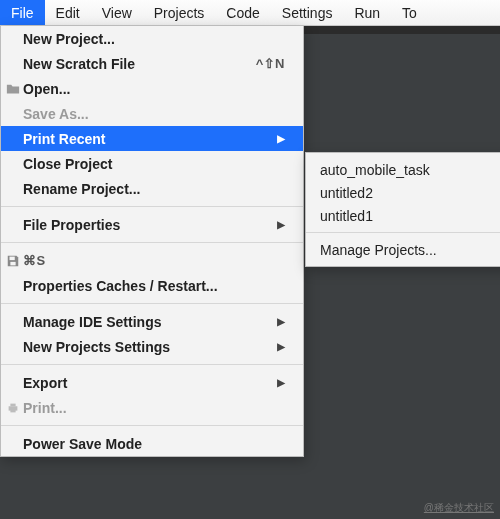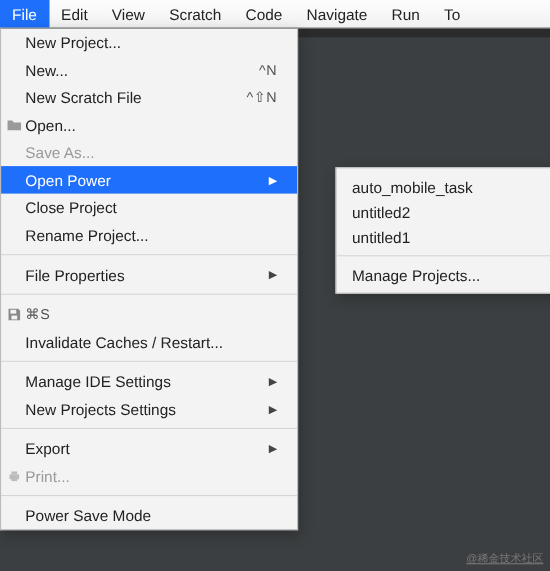--- a/index.html
+++ b/index.html
@@ -4,21 +4,21 @@
 <style>
 * { margin: 0; padding: 0; box-sizing: border-box; font-family: -apple-system, "Helvetica Neue", Arial, sans-serif; font-size: 14px; }
 body { width: 500px; height: 519px; background: #3c3f41; overflow: hidden; position: relative; }
 
 .menubar { height: 26px; background: linear-gradient(#fdfdfd,#f1f1f1); display: flex; align-items: stretch; color: #222; border-bottom: 1px solid #c7c7c7; text-align: center; }
 .menubar .mitem { display: flex; align-items: center; padding: 0 11px; cursor: default; }
 .menubar .mitem.active { background: #1e6ffb; color: #fff; }
 
 .dark-strip { position: absolute; top: 26px; left: 0; right: 0; height: 8px; background: #2b2b2b; }
 
-.dropdown { position: absolute; top: 26px; left: 0; width: 271px; background: #f3f3f3; border: 1px solid #bcbcbc; border-top: none; box-shadow: 2px 4px 12px rgba(0,0,0,.25); }
+.dropdown { position: absolute; top: 26px; left: 0; width: 304px; background: #f3f3f3; border: 1px solid #bcbcbc; border-top: none; box-shadow: 2px 4px 12px rgba(0,0,0,.25); font-weight: bold; }
 .row { display: flex; align-items: center; height: 25px; padding: 0 18px 0 22px; color: #222; cursor: default; position: relative; }
 .row.disabled { color: #9a9a9a; justify-content: center; }
 .row.highlight { background: #1e6ffb; color: #fff; }
 .row .label { flex: 1; white-space: nowrap; }
 .row .shortcut { color: #555; font-size: 13px; letter-spacing: 0.5px; }
 .row .arrow { font-size: 10px; color: #444; margin-left: 6px; }
 .row.highlight .arrow { color: #fff; }
 .sep { height: 1px; background: #d6d6d6; margin: 5px 0; }
 .ico { width: 15px; height: 15px; margin-left: -18px; margin-right: 3px; display: inline-flex; align-items: center; justify-content: center; }
 .ico svg { width: 14px; height: 14px; }
@@ -28,54 +28,50 @@
 
 .watermark { position: absolute; right: 6px; bottom: 4px; font-size: 10px; color: #777; text-decoration: underline; }
 </style>
 </head>
 <body>
 
 <div class="menubar">
   <div class="mitem active">File</div>
   <div class="mitem">Edit</div>
   <div class="mitem">View</div>
-  <div class="mitem">Scratch</div>
+  <div class="mitem">Projects</div>
   <div class="mitem">Code</div>
-  <div class="mitem">Navigate</div>
+  <div class="mitem">Settings</div>
   <div class="mitem">Run</div>
   <div class="mitem">To</div>
 </div>
 
 <div class="dark-strip"></div>
 
 <div class="dropdown">
   <div class="row">
       <span class="label">New Project...</span>
-    </div>
-  <div class="row">
-      <span class="label">New...</span>
-      <span class="shortcut">^N</span>
     </div>
   <div class="row">
       <span class="label">New Scratch File</span>
       <span class="shortcut">^⇧N</span>
     </div>
   <div class="row">
     <span class="ico">
         <svg viewBox="0 0 16 16">
           <path fill="#9a9a9a" d="M1 3h5l1.5 2H15v8H1z"></path>
         </svg>
       </span>
     <span class="label">Open...</span>
   </div>
   <div class="row disabled">
       <span class="label">Save As...</span>
     </div>
   <div class="row highlight">
-      <span class="label">Open Power</span>
+      <span class="label">Print Recent</span>
       <span class="arrow">▶</span>
     </div>
   <div class="row">
       <span class="label">Close Project</span>
     </div>
   <div class="row">
       <span class="label">Rename Project...</span>
     </div>
 
   <div class="sep"></div>
@@ -91,21 +87,21 @@
     <span class="ico">
         <svg viewBox="0 0 16 16">
           <path fill="#888" d="M2 2h10l2 2v10H2z"></path>
           <rect x="4" y="3" width="6" height="4" fill="#f3f3f3"></rect>
           <rect x="5" y="9" width="6" height="4" fill="#f3f3f3"></rect>
         </svg>
       </span>
       <span class="shortcut">⌘S</span>
   </div>
   <div class="row">
-      <span class="label">Invalidate Caches / Restart...</span>
+      <span class="label">Properties Caches / Restart...</span>
     </div>
 
   <div class="sep"></div>
 
   <div class="row">
       <span class="label">Manage IDE Settings</span>
       <span class="arrow">▶</span>
     </div>
   <div class="row">
       <span class="label">New Projects Settings</span>

